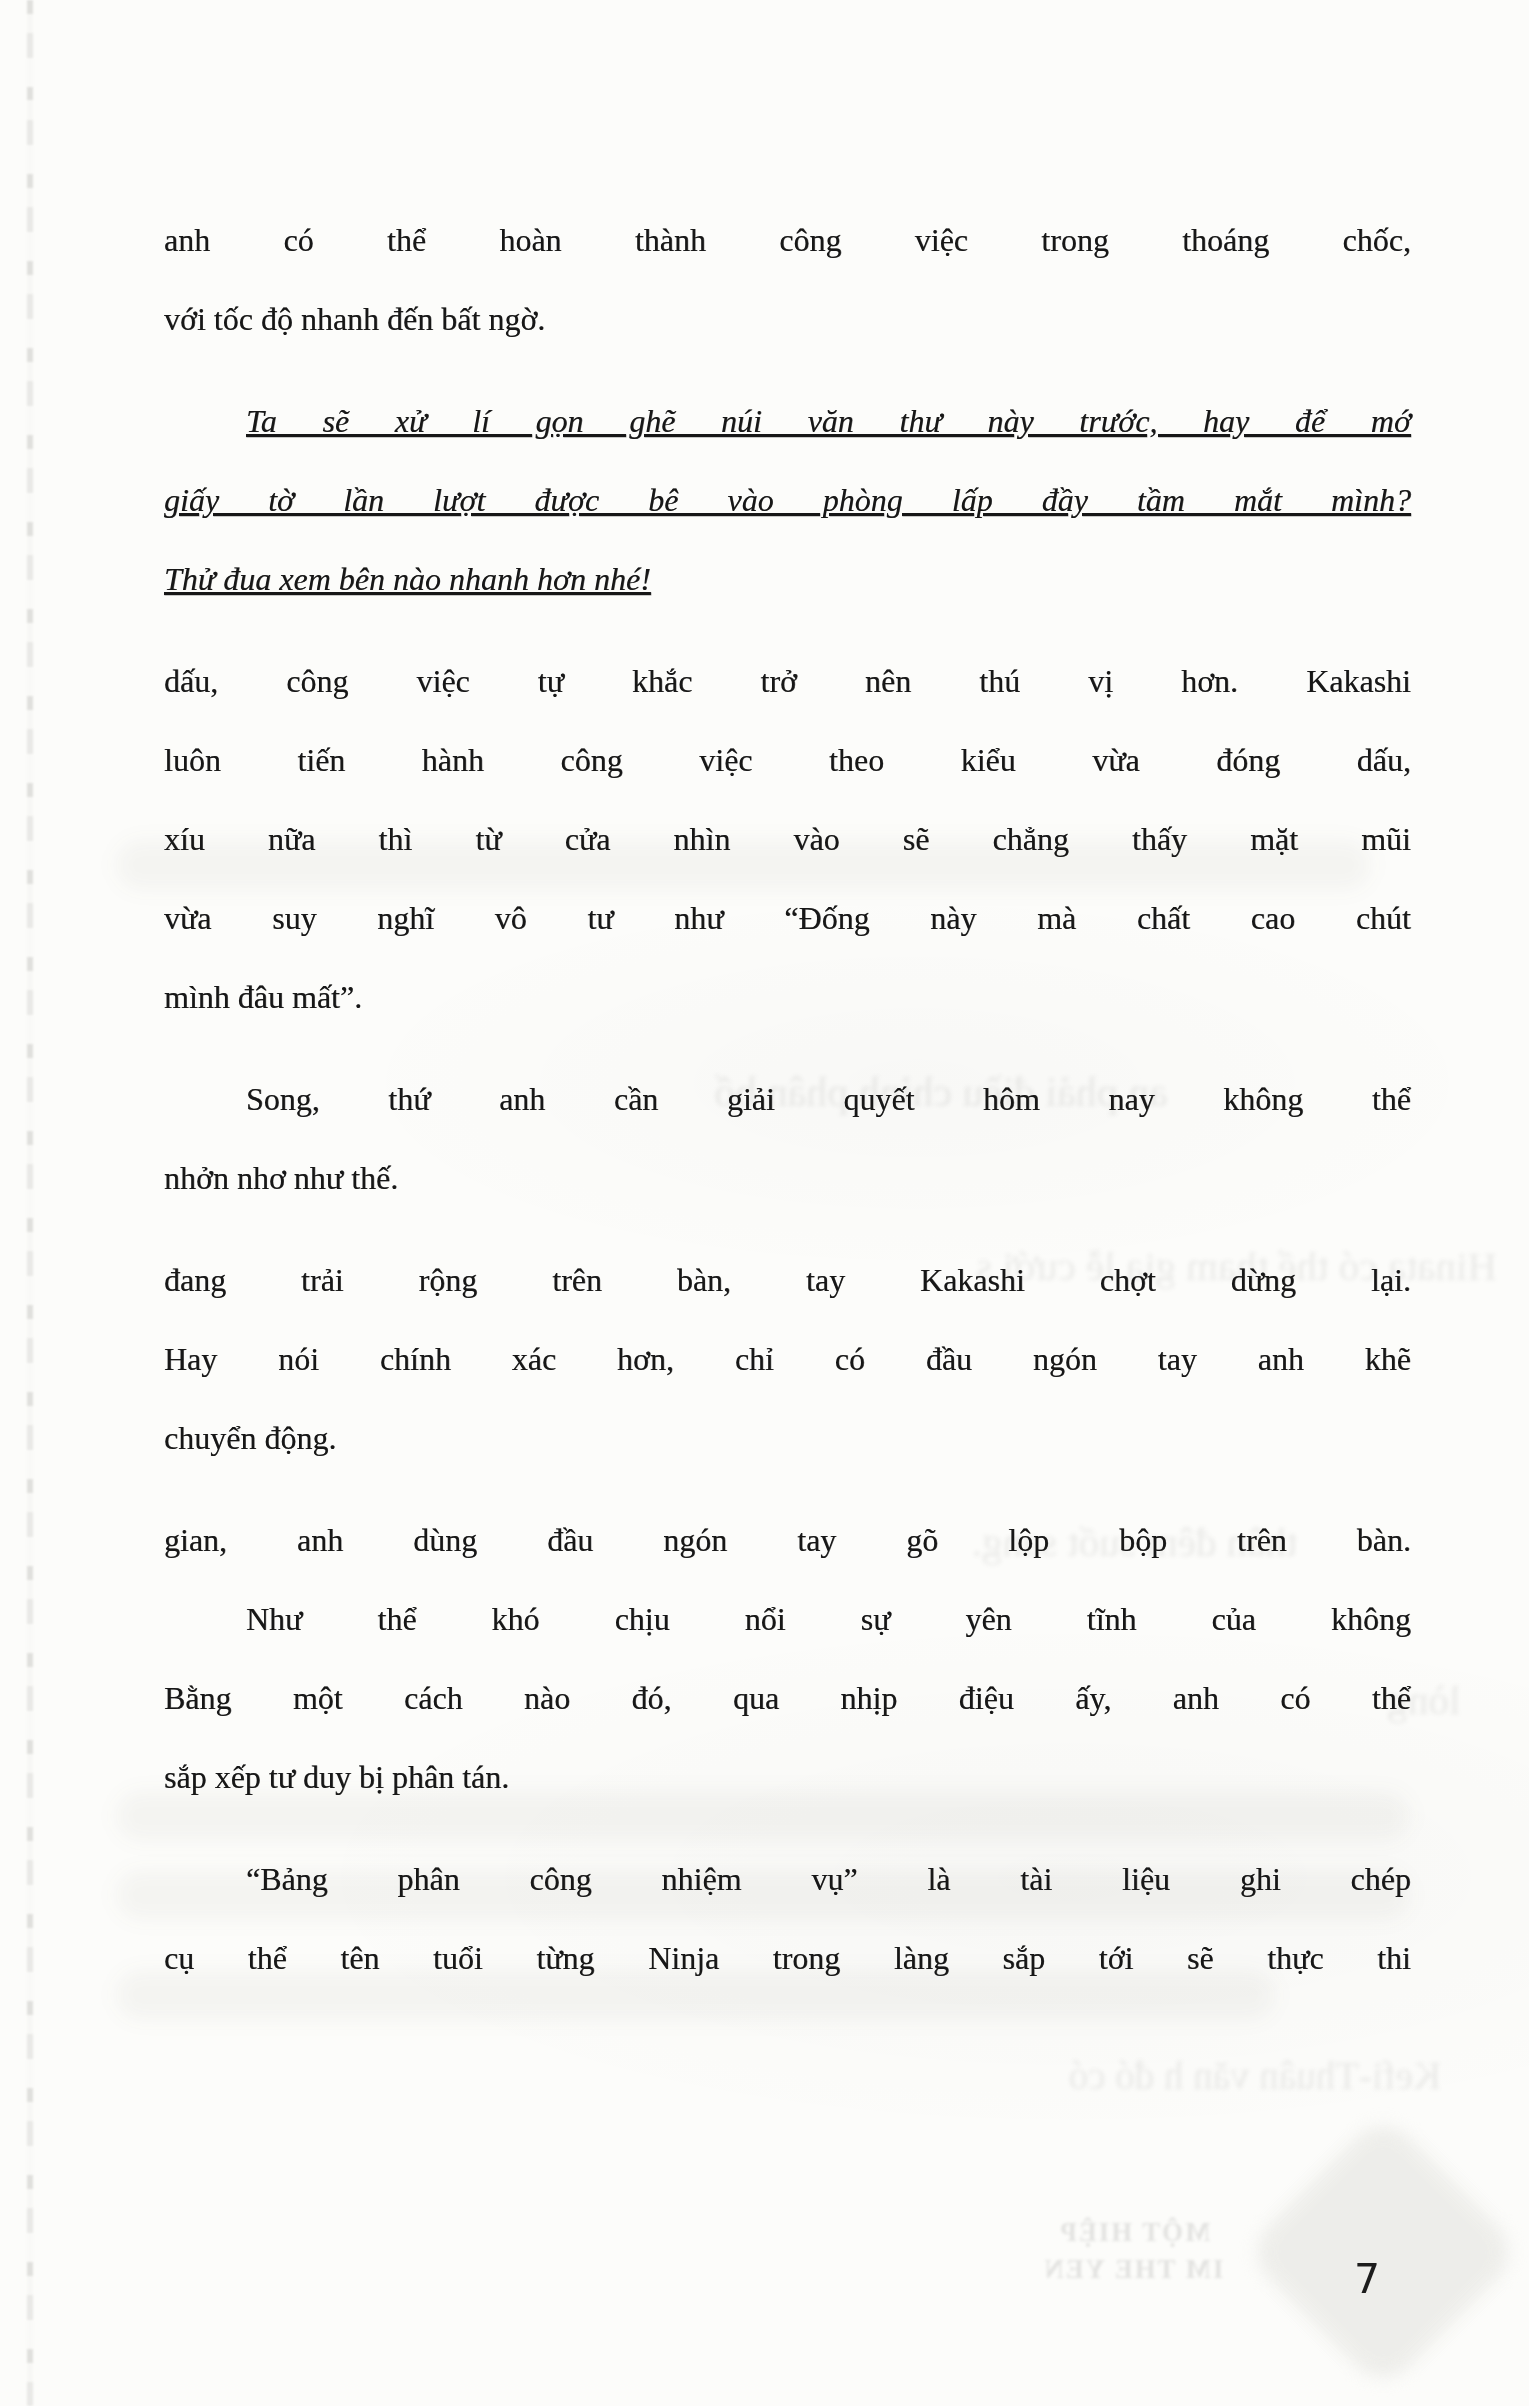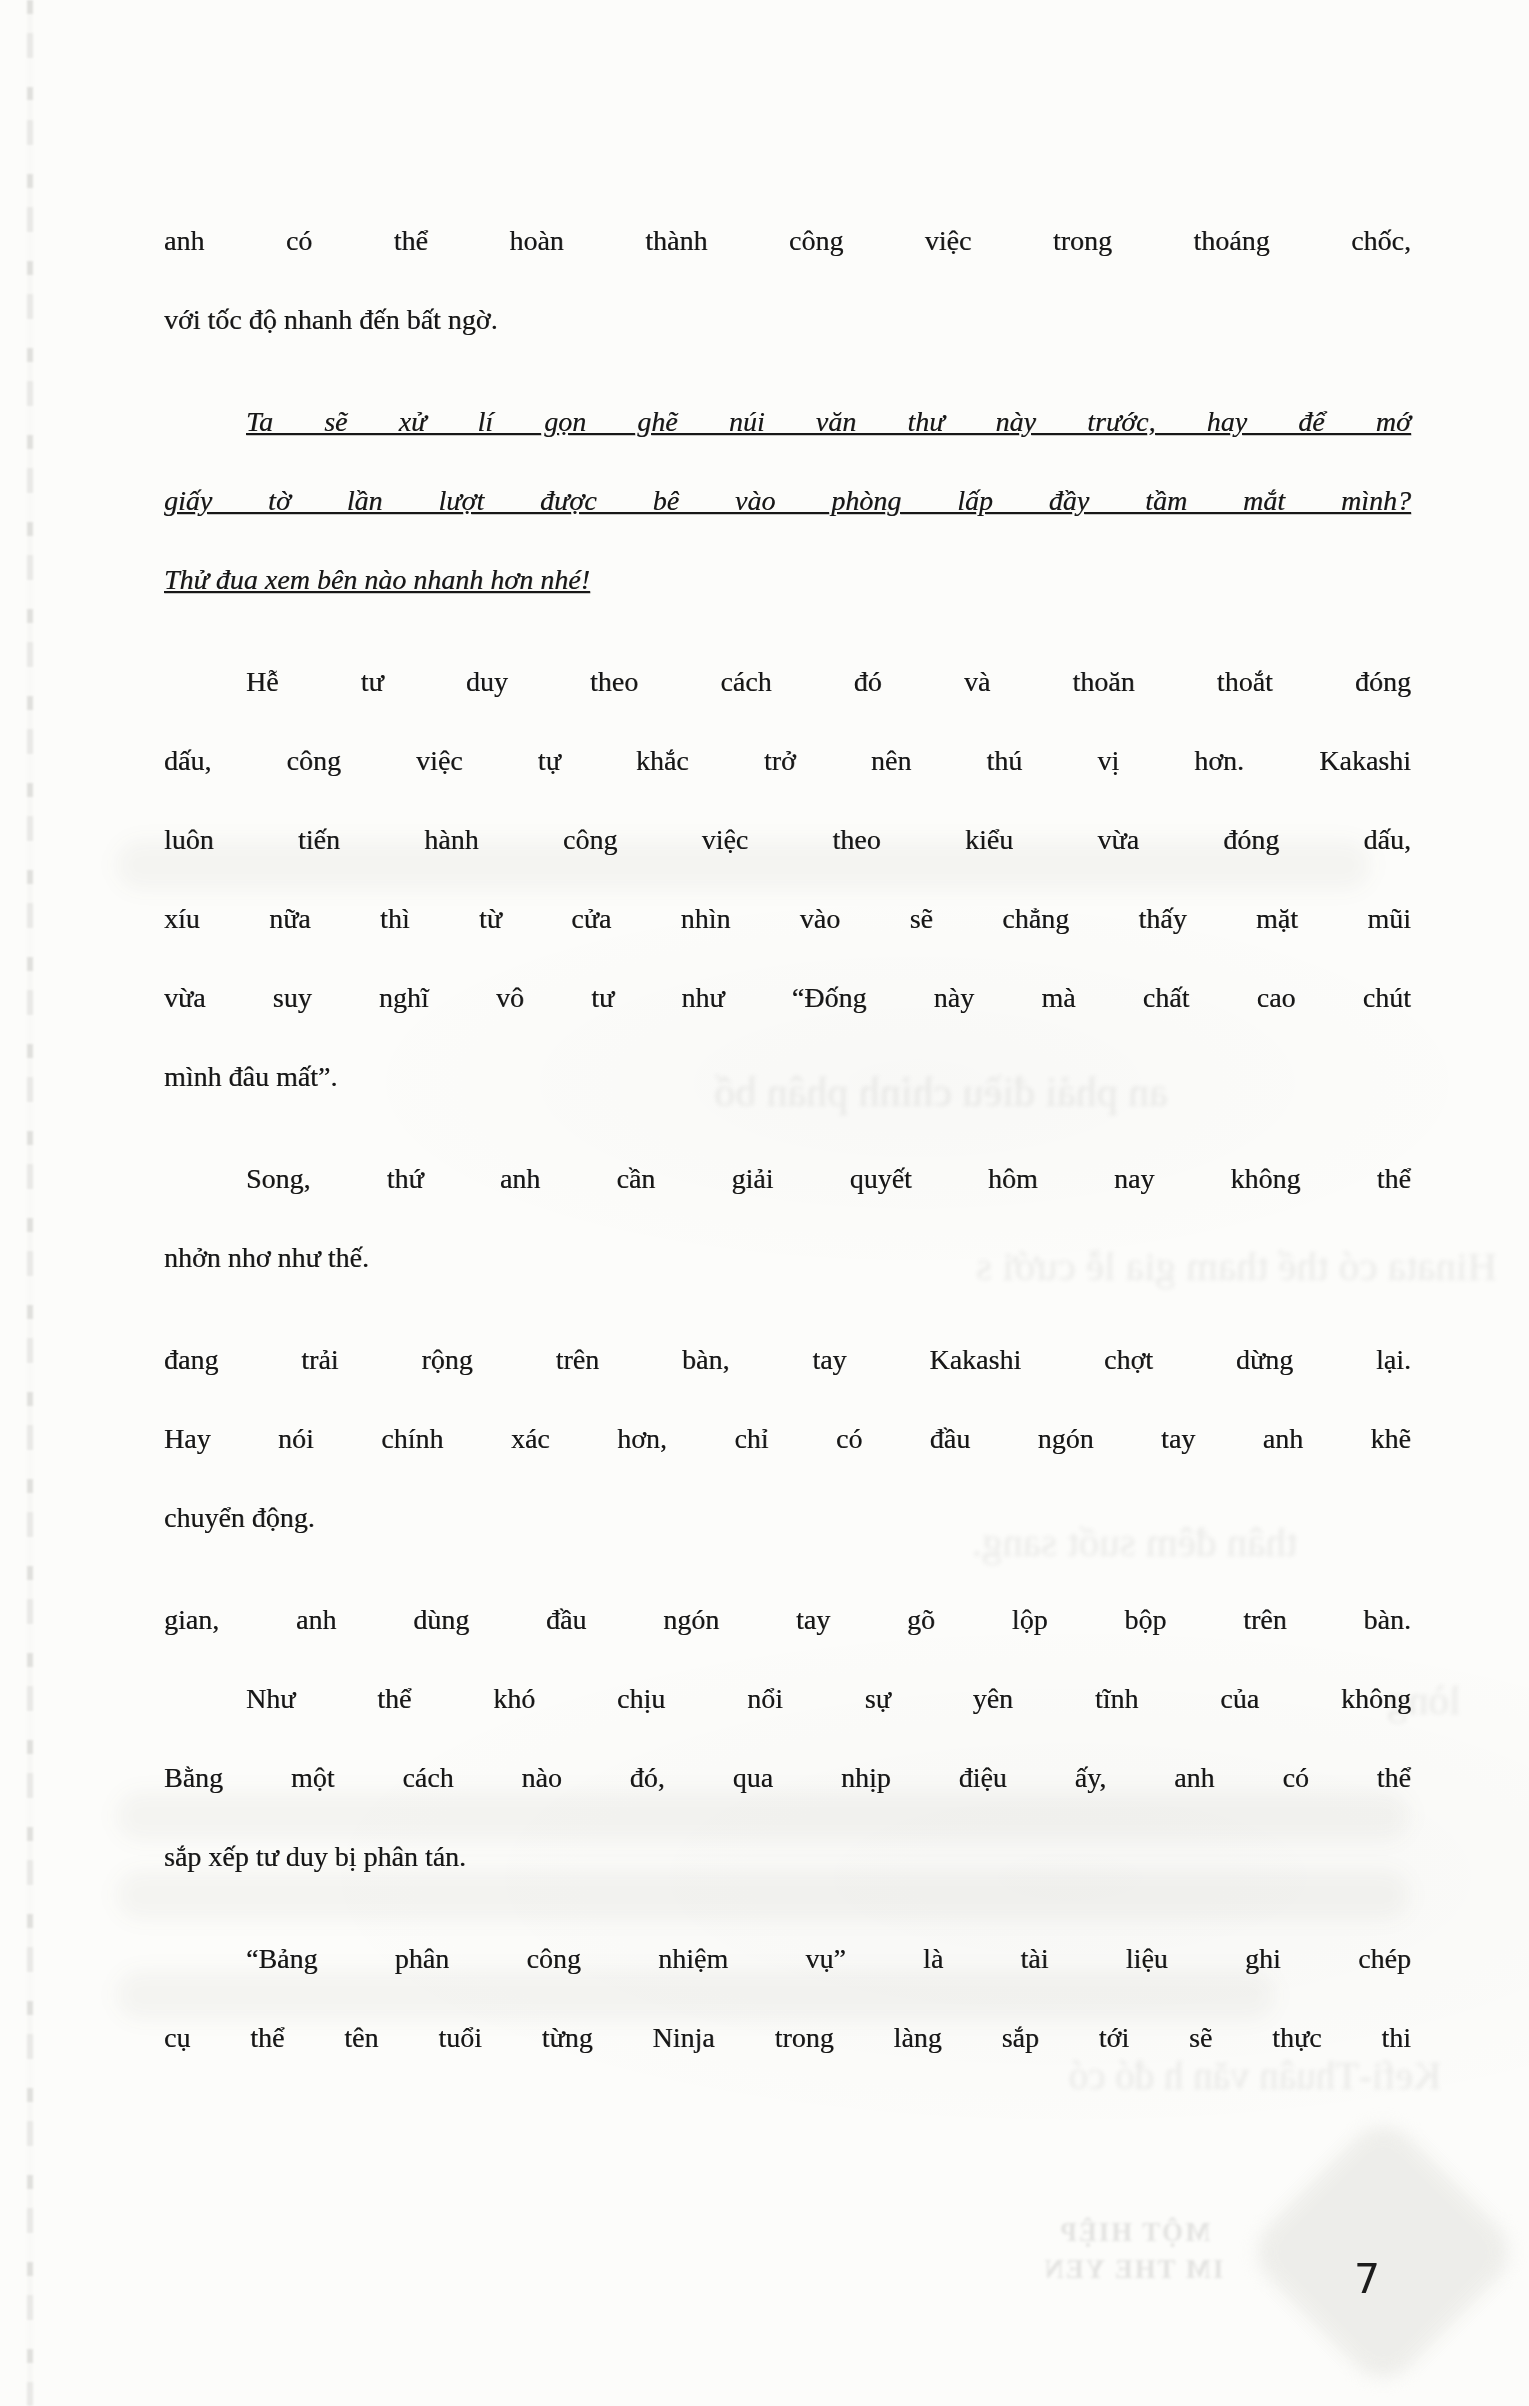--- a/index.html
+++ b/index.html
@@ -23,21 +23,21 @@
     background:repeating-linear-gradient(180deg,
       rgba(120,118,112,.38) 0 13.5px,
       rgba(190,188,182,.12) 13.5px 33px,
       rgba(140,138,132,.30) 33px 58px,
       rgba(200,198,192,.08) 58px 87px);
     filter:blur(1.2px);
     opacity:.55;
   }
   .text-block{
     position:absolute;left:164px;top:201px;width:1247px;
-    font-size:28px;line-height:79px;color:#171717;
+    font-size:32px;line-height:79px;color:#171717;
     text-shadow:0.4px 0.4px 0.6px rgba(10,10,10,.55);
   }
   .para{margin:0 0 23px 0;}
   .para.italic{font-style:italic;text-decoration:underline;}
   .line{
     text-align:justify;
     text-align-last:justify;
     white-space:normal;
   }
   .line.last{text-align:right;text-align-last:left;}
@@ -99,21 +99,20 @@
       <div class="para">
         <div class="line">anh có thể hoàn thành công việc trong thoáng chốc,</div>
         <div class="line last">với tốc độ nhanh đến bất ngờ.</div>
       </div>
       <div class="para italic">
         <div class="line indent">Ta sẽ xử lí gọn ghẽ núi văn thư này trước, hay để mớ</div>
         <div class="line">giấy tờ lần lượt được bê vào phòng lấp đầy tầm mắt mình?</div>
         <div class="line last">Thử đua xem bên nào nhanh hơn nhé!</div>
       </div>
       <div class="para">
-        <div class="line indent">Hễ tư duy theo cách đó và thoăn thoắt đóng</div>
         <div class="line">dấu, công việc tự khắc trở nên thú vị hơn. Kakashi</div>
         <div class="line">luôn tiến hành công việc theo kiểu vừa đóng dấu,</div>
         <div class="line">xíu nữa thì từ cửa nhìn vào sẽ chẳng thấy mặt mũi</div>
         <div class="line">vừa suy nghĩ vô tư như “Đống này mà chất cao chút</div>
         <div class="line last">mình đâu mất”.</div>
       </div>
       <div class="para">
         <div class="line indent">Song, thứ anh cần giải quyết hôm nay không thể</div>
         <div class="line last">nhởn nhơ như thế.</div>
       </div>

